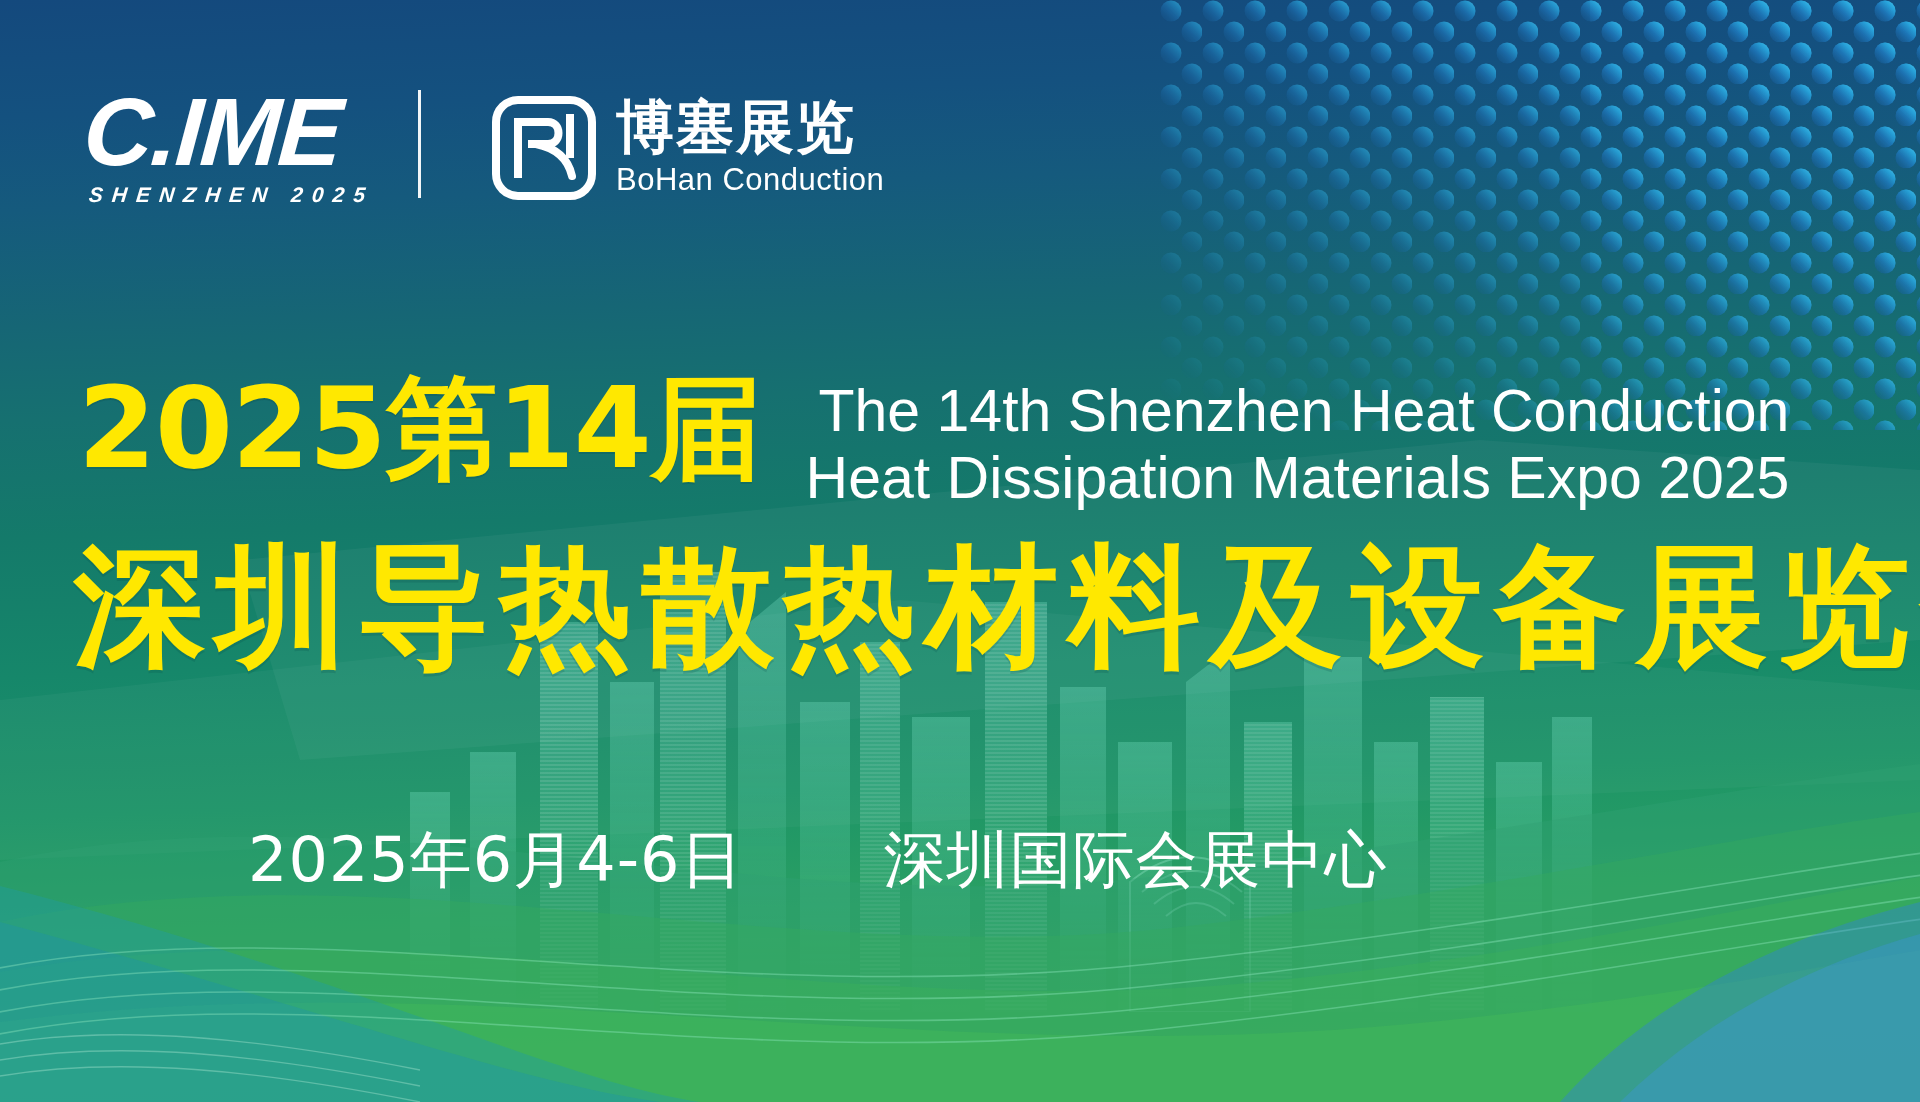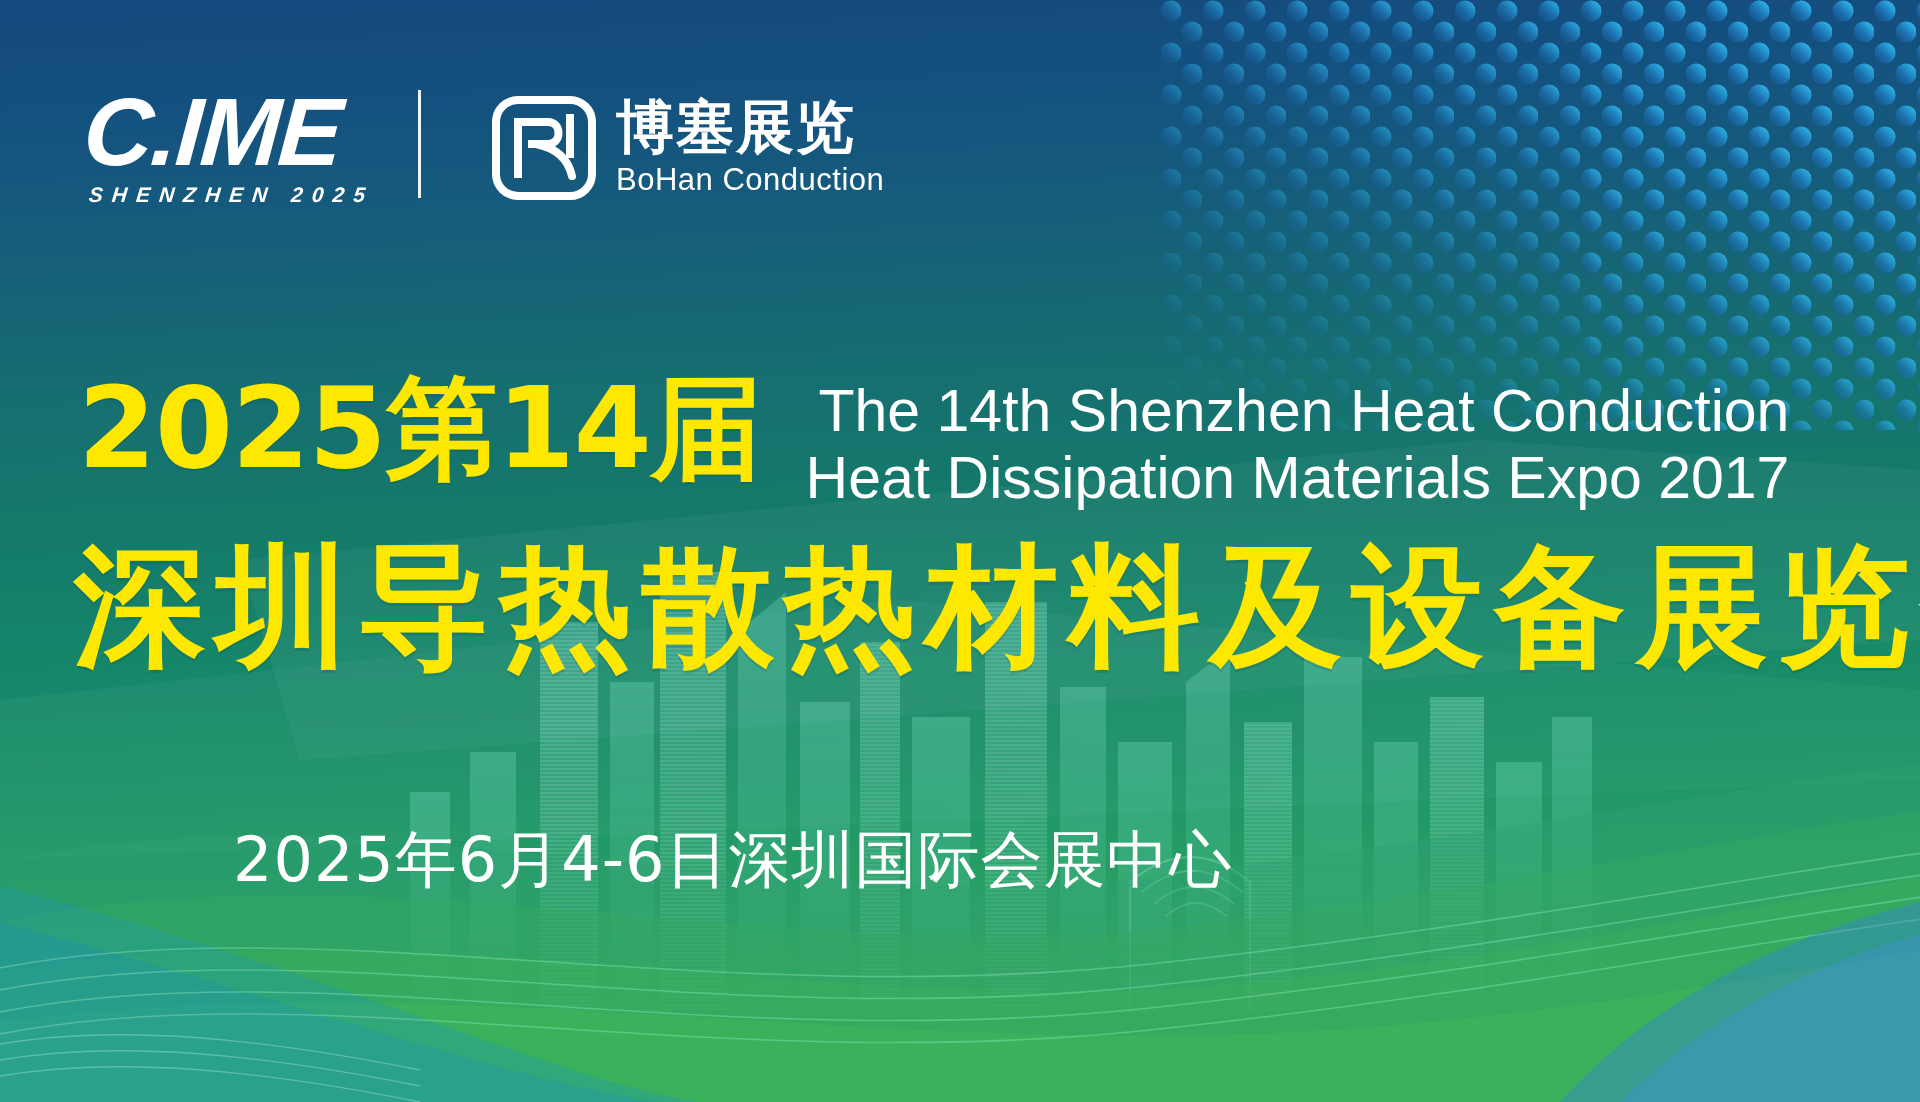--- a/index.html
+++ b/index.html
@@ -94,22 +94,22 @@
   .title-cn{
     position:absolute;left:74px;top:540px;
     font-size:132px;font-weight:bold;color:#FFE800;
     letter-spacing:10px;white-space:nowrap;line-height:1;
     font-family:"DejaVu Sans","Liberation Sans",sans-serif;
     text-shadow:0 3px 0 rgba(0,60,60,.16);
   }
 
   
   .footer{
-    position:absolute;left:233px;top:818px;
-    display:flex;align-items:center;
+    position:absolute;left:248px;top:818px;
+    display:flex;align-items:center;gap:140px;
     color:#ffffff;
   }
   .footer div{
     font-size:62px;font-weight:400;white-space:nowrap;letter-spacing:1px;
     font-family:"DejaVu Sans","Liberation Sans",sans-serif;
   }
 </style>
 </head>
 <body>
 
@@ -243,21 +243,21 @@
         <div class="bohan-cn">博塞展览</div>
         <div class="bohan-en">BoHan Conduction</div>
       </div>
     </div>
   </div>
 
   <div class="headline-row">
     <div class="headline-cn">2025第14届</div>
     <div class="headline-en">
       <span>The 14th Shenzhen Heat Conduction</span>
-      <span>Heat Dissipation Materials Expo 2017</span>
+      <span>Heat Dissipation Materials Expo 2025</span>
     </div>
   </div>
 
   <div class="title-cn">深圳导热散热材料及设备展览会</div>
 
   <div class="footer">
     <div>2025年6月4-6日</div>
     <div>深圳国际会展中心</div>
   </div>
 

